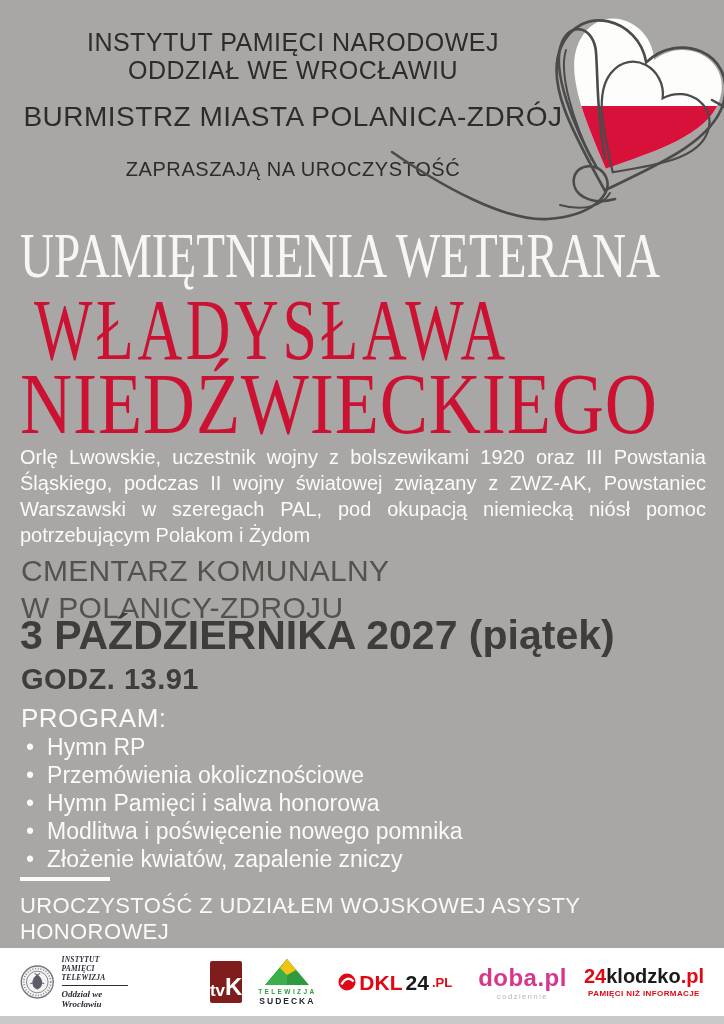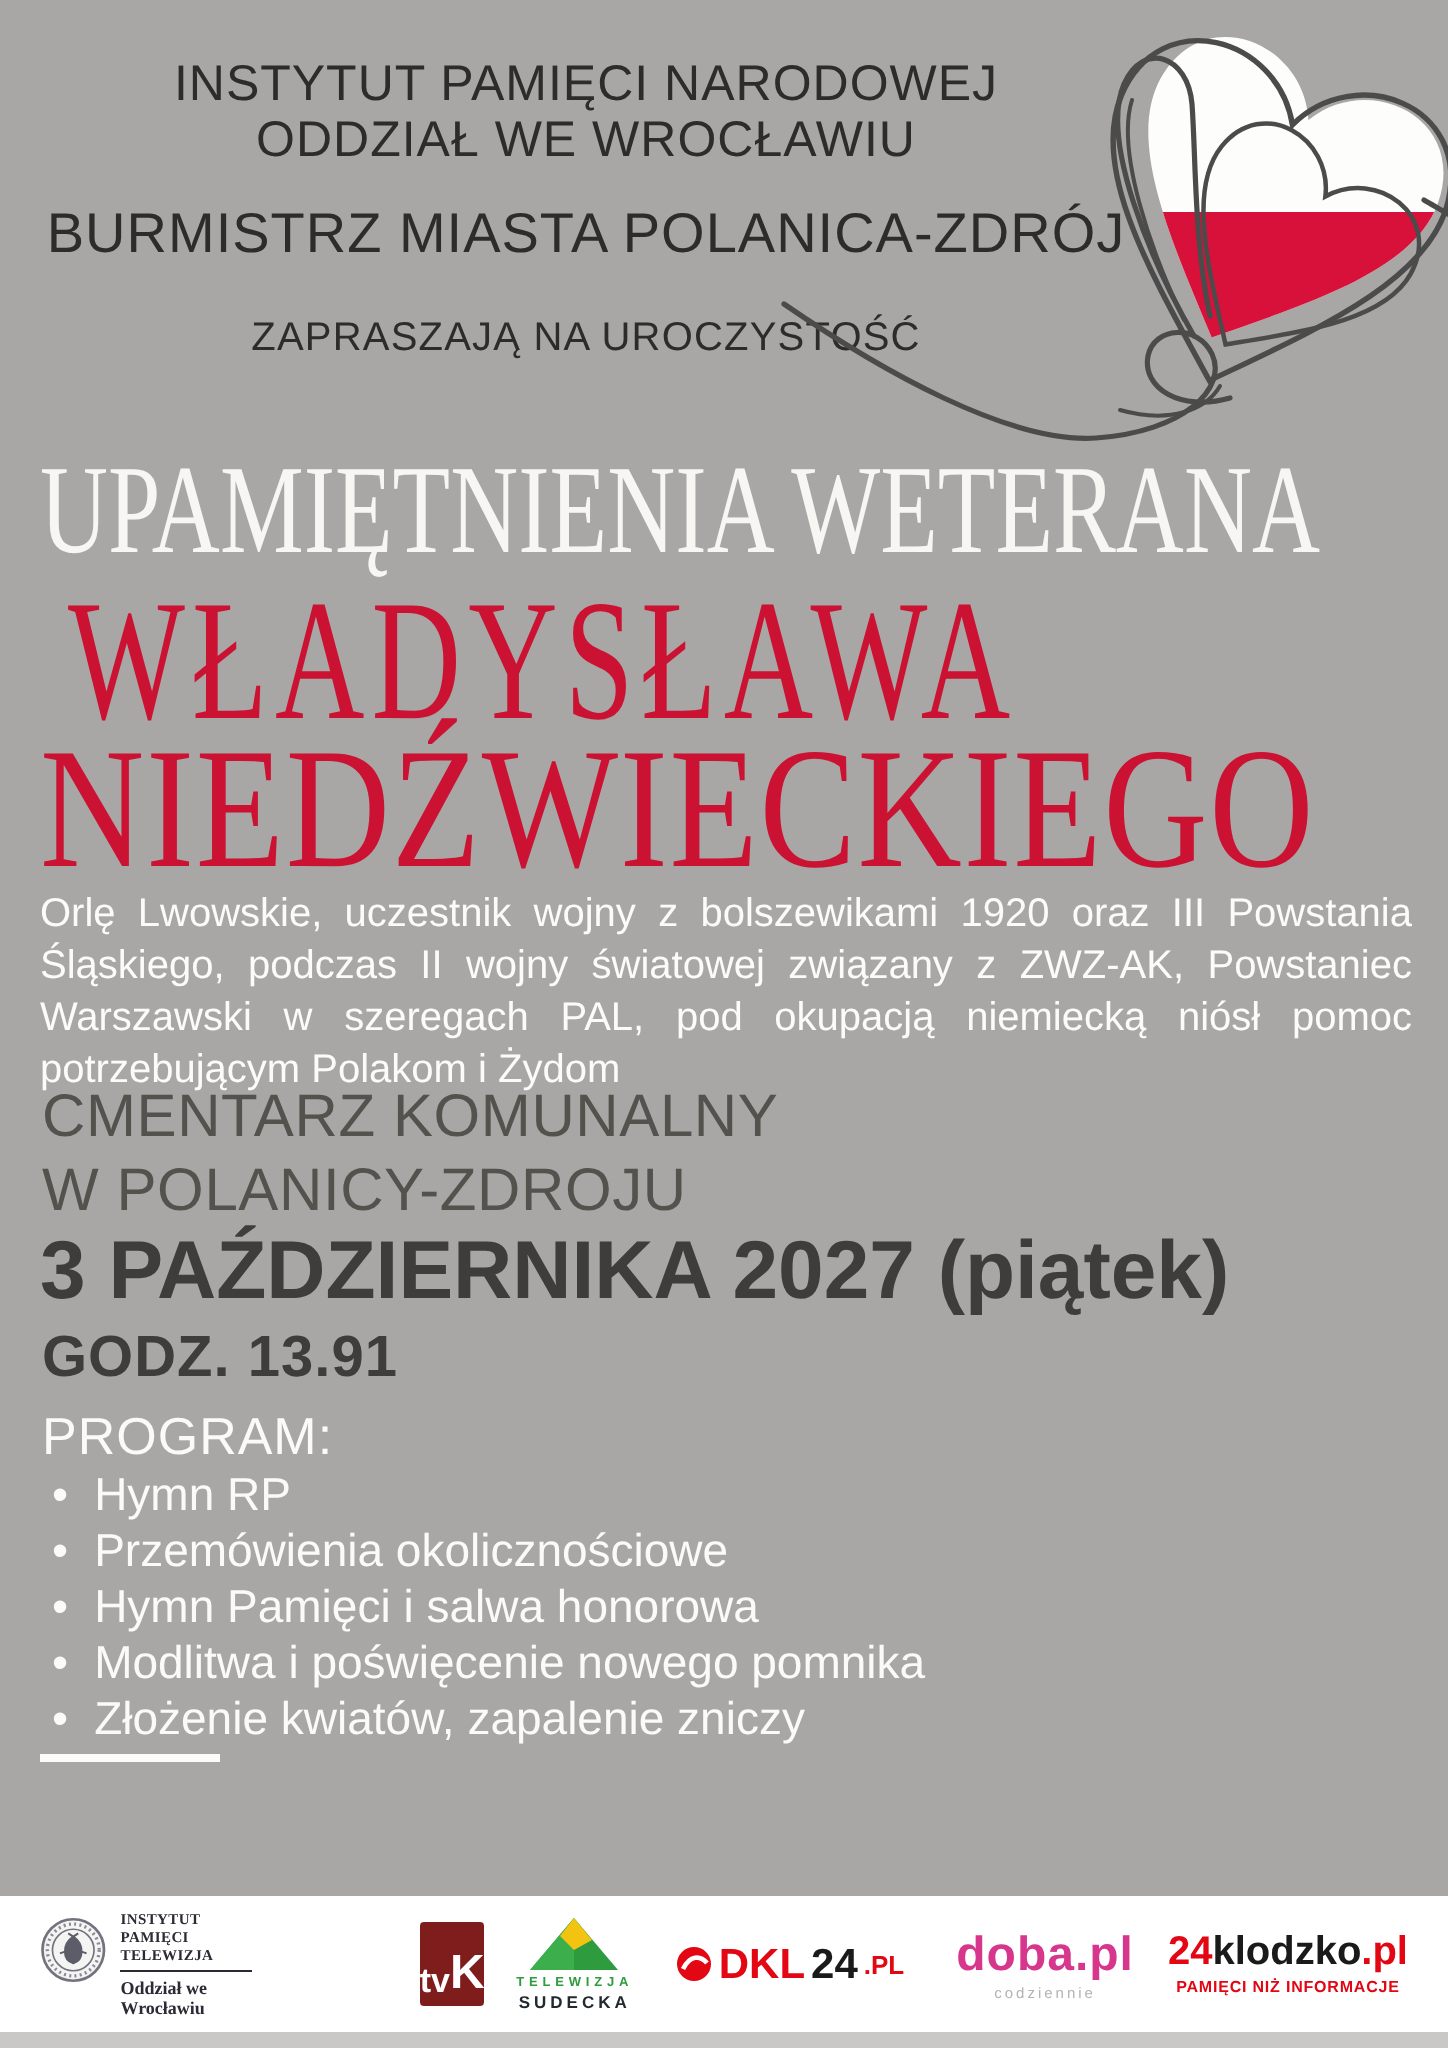--- a/index.html
+++ b/index.html
@@ -18,37 +18,37 @@
   
   .title{font-family:"Liberation Serif","DejaVu Serif",serif;font-weight:400;white-space:nowrap;
          position:absolute;transform-origin:left top;}
   .t1{top:220px;left:20px;font-size:62px;color:#f7f6f2;transform:scale(.76,1.02);}
   .t2{top:280px;left:34px;font-size:86px;color:#cc1232;letter-spacing:5px;transform:scale(.72,1);}
   .t3{top:354px;left:20px;font-size:86px;color:#cc1232;letter-spacing:1px;transform:scale(.84,1);}
 
   
   .bio{position:absolute;top:444px;left:20px;width:686px;font-size:20px;line-height:26px;
        color:#fbfbf8;text-align:justify;}
-  .venue{position:absolute;top:540px;left:21px;font-size:30px;line-height:37px;color:#54524d;letter-spacing:.3px;}
+  .venue{position:absolute;top:552px;left:21px;font-size:30px;line-height:37px;color:#54524d;letter-spacing:.3px;}
   .date{position:absolute;top:612px;left:20px;font-size:41px;font-weight:bold;color:#3e3d3b;}
   .time{position:absolute;top:663px;left:21px;font-size:29px;font-weight:bold;color:#3e3d3b;letter-spacing:.5px;}
   .prog-h{position:absolute;top:703px;left:21px;font-size:26px;color:#fafaf7;letter-spacing:.5px;}
   .prog-ul{position:absolute;top:733px;left:26px;margin:0;padding:0;list-style:none;}
   .prog-ul li{font-size:23px;line-height:28px;color:#fafaf7;}
   .prog-ul li::before{content:"•";margin-right:13px;}
   .divider{position:absolute;top:877px;left:20px;width:90px;height:4px;background:#fbfbf8;}
   .foot-note{position:absolute;top:893px;left:20px;font-size:22px;color:#fafaf7;
              letter-spacing:.4px;white-space:pre-wrap;}
 
   
   .logobar{position:absolute;top:948px;left:0;width:724px;height:68px;background:#fff;
            display:flex;align-items:center;padding:0 20px;box-sizing:border-box;gap:17px;}
   .strip{position:absolute;top:1016px;left:0;width:724px;height:8px;background:#c9c8c6;}
 
-  .ipn{display:flex;gap:7px;}
+  .ipn{display:flex;align-items:center;gap:7px;font-style:italic;}
   .ipn-text{font-family:"Liberation Serif","DejaVu Serif",serif;color:#2b2b35;}
   .ipn-l1{font-size:7.5px;font-weight:bold;line-height:9px;letter-spacing:.2px;}
   .ipn-hr{width:66px;height:1px;background:#2b2b35;margin:3px 0;}
   .ipn-l3{font-size:9px;font-weight:bold;}
 
   .tvk{width:42px;height:42px;background:#7f1d1d;border-radius:2px;margin-left:8px;
        display:flex;align-items:flex-end;justify-content:center;padding-bottom:4px;box-sizing:border-box;}
   .tvk span{color:#fff;font-weight:bold;line-height:1;}
   .tvk .tv{font-size:17px;} .tvk .k{font-size:24px;}
 
@@ -118,20 +118,21 @@
   <div class="prog-h">PROGRAM:</div>
   <ul class="prog-ul">
       <li>Hymn RP</li>
       <li>Przemówienia okolicznościowe</li>
       <li>Hymn Pamięci i salwa honorowa</li>
       <li>Modlitwa i poświęcenie nowego pomnika</li>
       <li>Złożenie kwiatów, zapalenie zniczy</li>
     </ul>
 
   <div class="divider"></div>
+  <div class="foot-note">UROCZYSTOŚĆ Z UDZIAŁEM WOJSKOWEJ ASYSTY  HONOROWEJ</div>
 
   <div class="logobar">
 
     <div class="ipn">
       <svg width="40" height="40" viewBox="0 0 40 40">
         <circle cx="20" cy="20" r="18.5" fill="#f4f4f2" stroke="#73737f" stroke-width="1.6"></circle>
         <circle cx="20" cy="20" r="12.5" fill="none" stroke="#73737f" stroke-width="1"></circle>
         <circle cx="20" cy="20" r="15.6" fill="none" stroke="#8a8a96" stroke-width="2" stroke-dasharray="1.2,2"></circle>
         <path d="M20,12 C17,14 15,17 15,21 C15,25 17,27 20,28 C23,27 25,25 25,21 C25,17 23,14 20,12 Z M20,12 L17,10 M20,12 L23,10 M15,21 L12,22 M25,21 L28,22" fill="#5d5d69" stroke="#5d5d69" stroke-width="1.2"></path>
       </svg>

